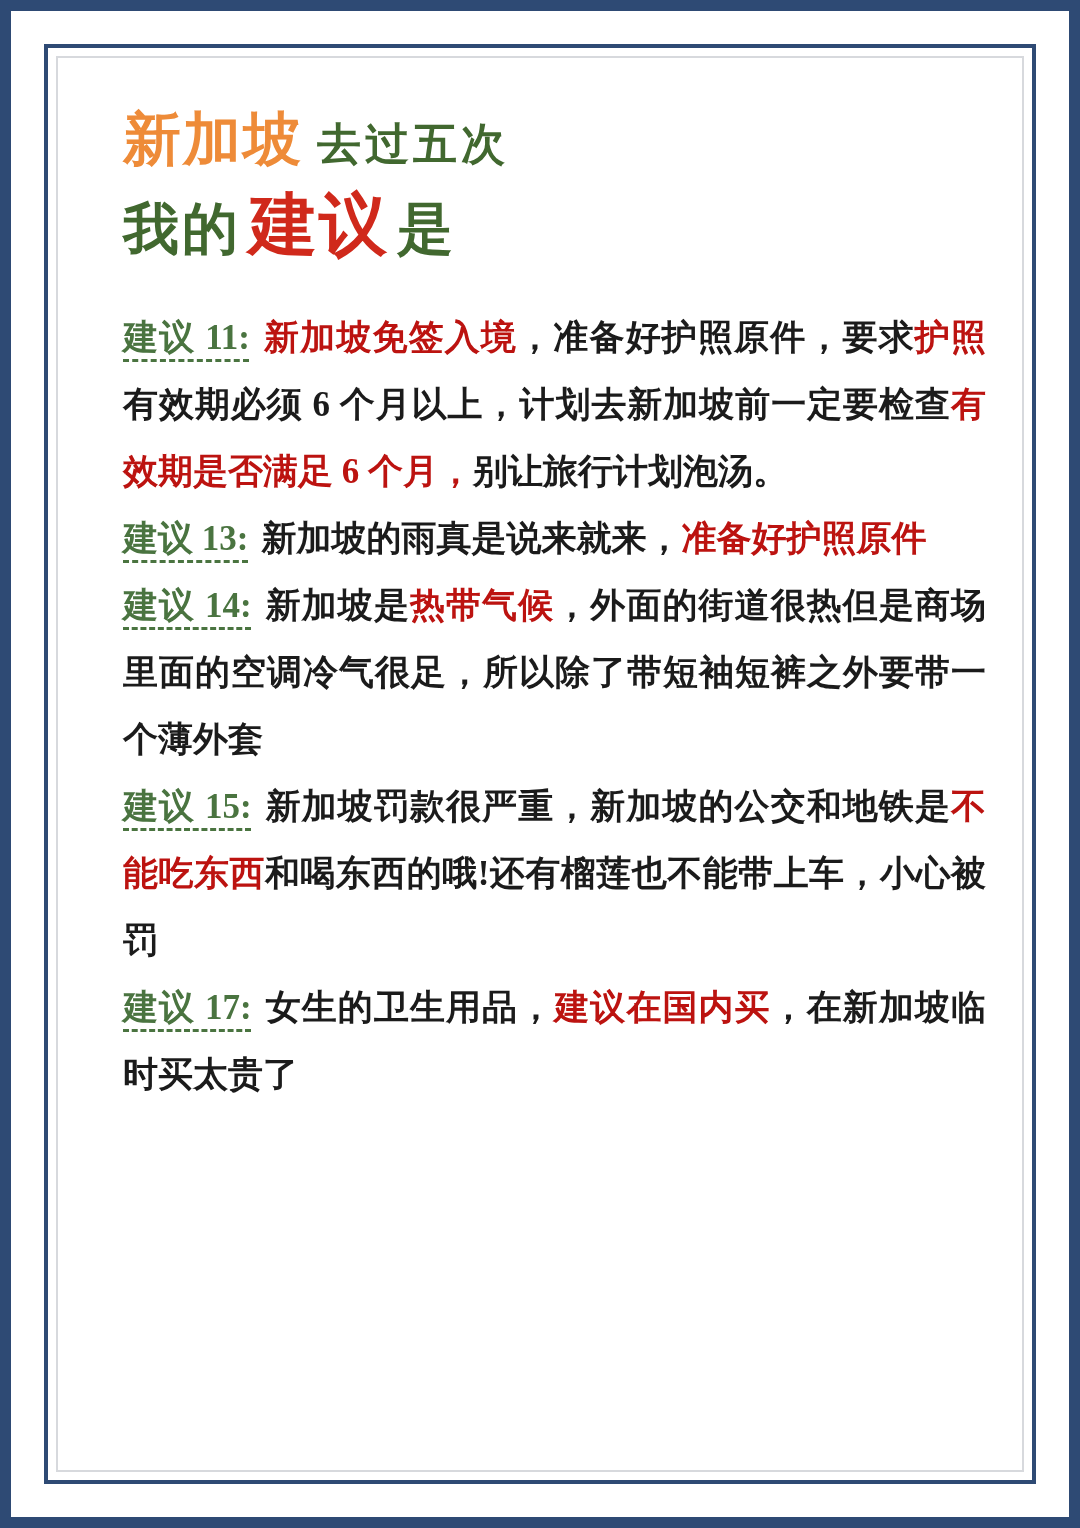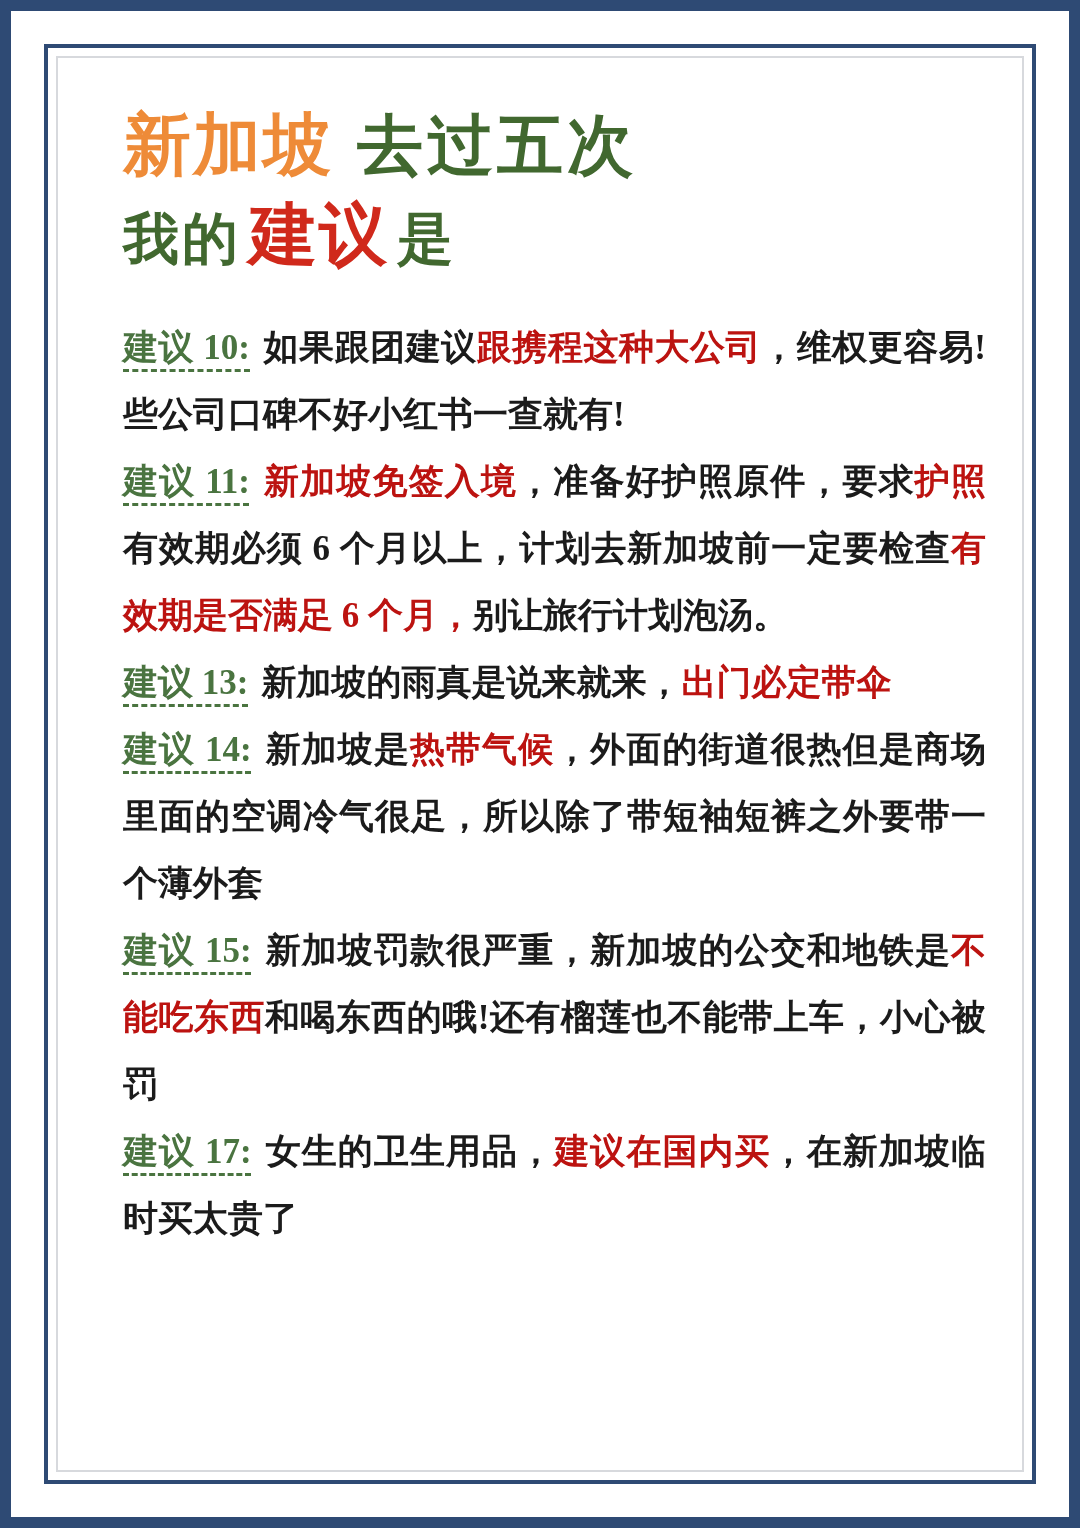--- a/index.html
+++ b/index.html
@@ -25,22 +25,22 @@
 
   .content{
     position:absolute;left:60px;top:60px;right:60px;bottom:60px;
     padding:50px 34px 0 63px;
   }
 
   .title{font-family:"Liberation Sans","DejaVu Sans",sans-serif;font-weight:900;line-height:1;}
   .title-line{display:flex;align-items:baseline;}
   .title-line2{margin-top:22px;text-align:right;}
   .tseg{display:inline-block;white-space:nowrap;}
-  .seg-orange-xl{font-size:68px;color:var(--orange);letter-spacing:2px;}
-  .seg-green-lg{font-size:66px;color:var(--title-green);margin-left:24px;letter-spacing:4px;}
+  .seg-orange-xl{font-size:58px;color:var(--orange);letter-spacing:2px;}
+  .seg-green-lg{font-size:44px;color:var(--title-green);margin-left:14px;letter-spacing:4px;}
   .seg-green-md{font-size:56px;color:var(--title-green);letter-spacing:3px;}
   .seg-red-xl{font-size:68px;color:var(--title-red);margin:0 8px;letter-spacing:2px;}
 
   .tips{
     margin-top:46px;
     font-size:35px;line-height:67px;font-weight:700;
     color:var(--body-text);text-align:justify;
   }
   .tip{margin:0;}
   .tip-label{
@@ -70,21 +70,20 @@
           <span class="tseg seg-green-lg">去过五次</span>
         </div>
       <div class="title-line title-line2" id="title-line2">
           <span class="tseg seg-green-md">我的</span>
           <span class="tseg seg-red-xl">建议</span>
           <span class="tseg seg-green-md">是</span>
         </div>
     </div>
 
     <div class="tips" id="tips">
-        <p class="tip"><span class="tip-label">建议 10:</span><span class="plain">如果跟团建议</span><span class="hl">跟携程这种大公司</span><span class="plain">，维权更容易!些公司口碑不好小红书一查就有!</span></p>
         <p class="tip"><span class="tip-label">建议 11:</span><span class="hl">新加坡免签入境</span><span class="plain">，准备好护照原件，要求</span><span class="hl">护照</span><span class="plain">有效期必须 6 个月以上，计划去新加坡前一定要检查</span><span class="hl">有效期是否满足 6 个月，</span><span class="plain">别让旅行计划泡汤。</span></p>
-        <p class="tip"><span class="tip-label">建议 13:</span><span class="plain">新加坡的雨真是说来就来，</span><span class="hl">出门必定带伞</span></p>
+        <p class="tip"><span class="tip-label">建议 13:</span><span class="plain">新加坡的雨真是说来就来，</span><span class="hl">准备好护照原件</span></p>
         <p class="tip"><span class="tip-label">建议 14:</span><span class="plain">新加坡是</span><span class="hl">热带气候</span><span class="plain">，外面的街道很热但是商场里面的空调冷气很足，所以除了带短袖短裤之外要带一个薄外套</span></p>
         <p class="tip"><span class="tip-label">建议 15:</span><span class="plain">新加坡罚款很严重，新加坡的公交和地铁是</span><span class="hl">不能吃东西</span><span class="plain">和喝东西的哦!还有榴莲也不能带上车，小心被罚</span></p>
         <p class="tip"><span class="tip-label">建议 17:</span><span class="plain">女生的卫生用品，</span><span class="hl">建议在国内买</span><span class="plain">，在新加坡临时买太贵了</span></p>
       </div>
   </div>
 </div>
 
 </body></html>

